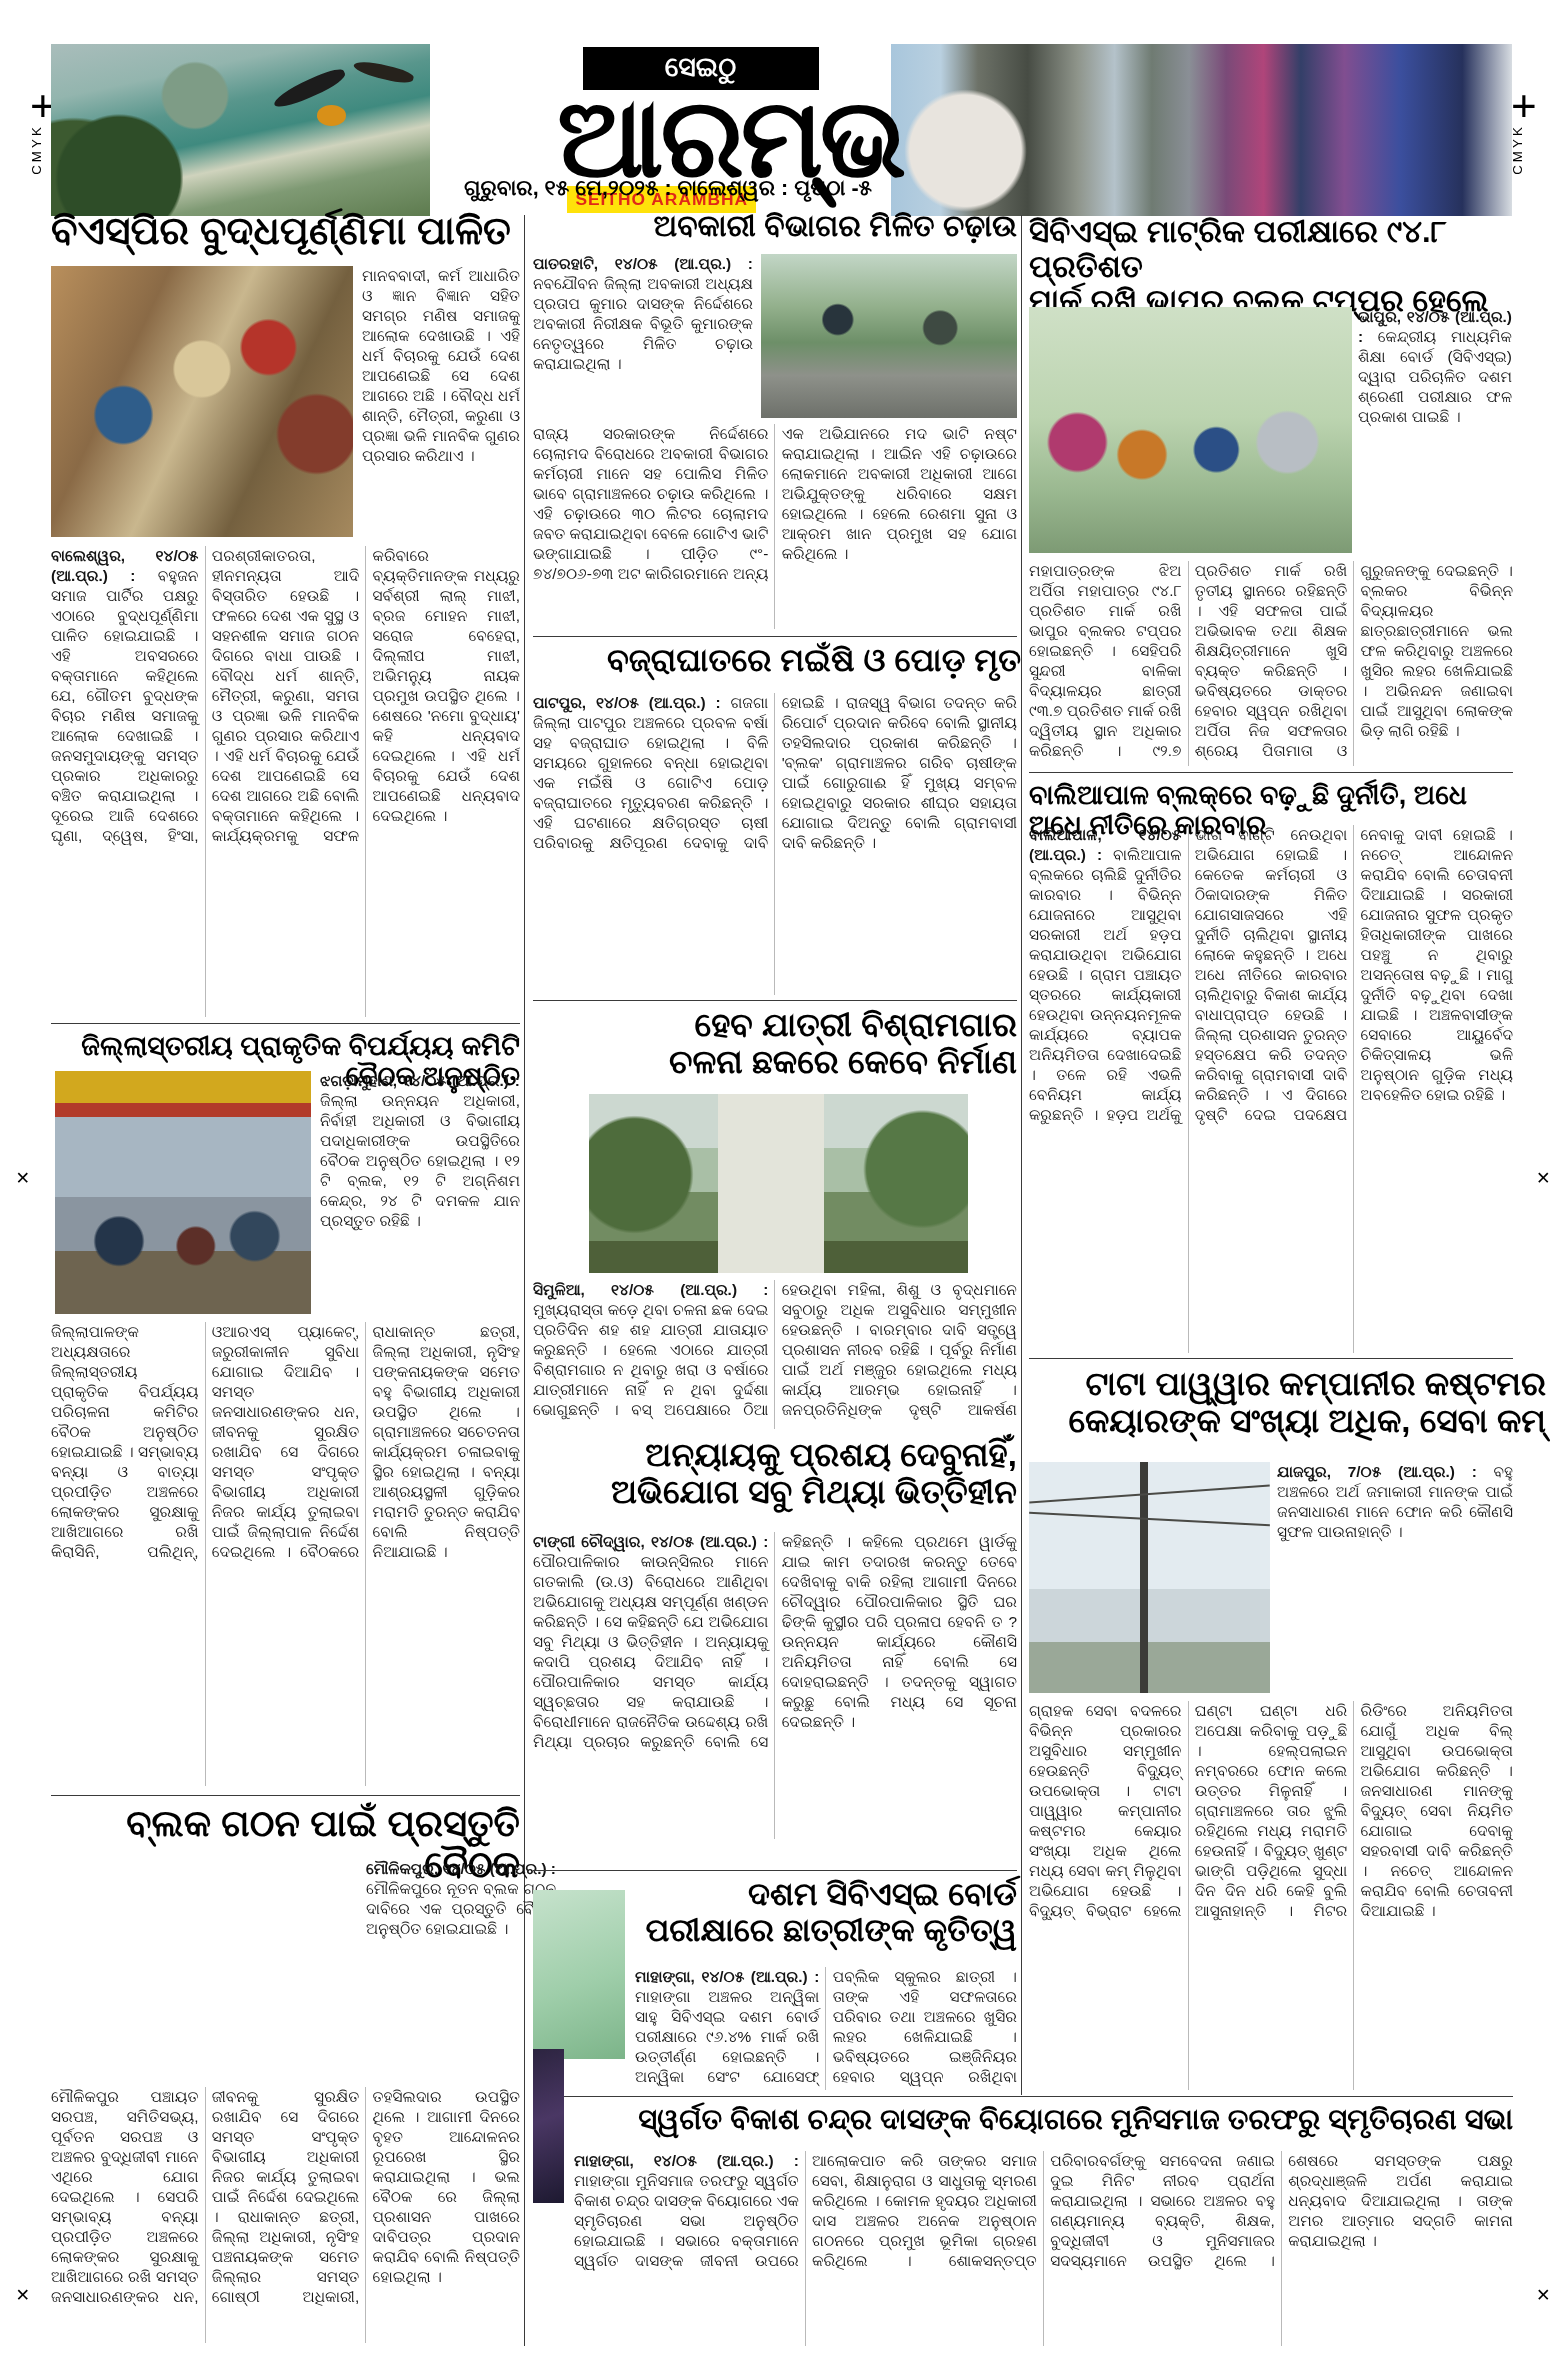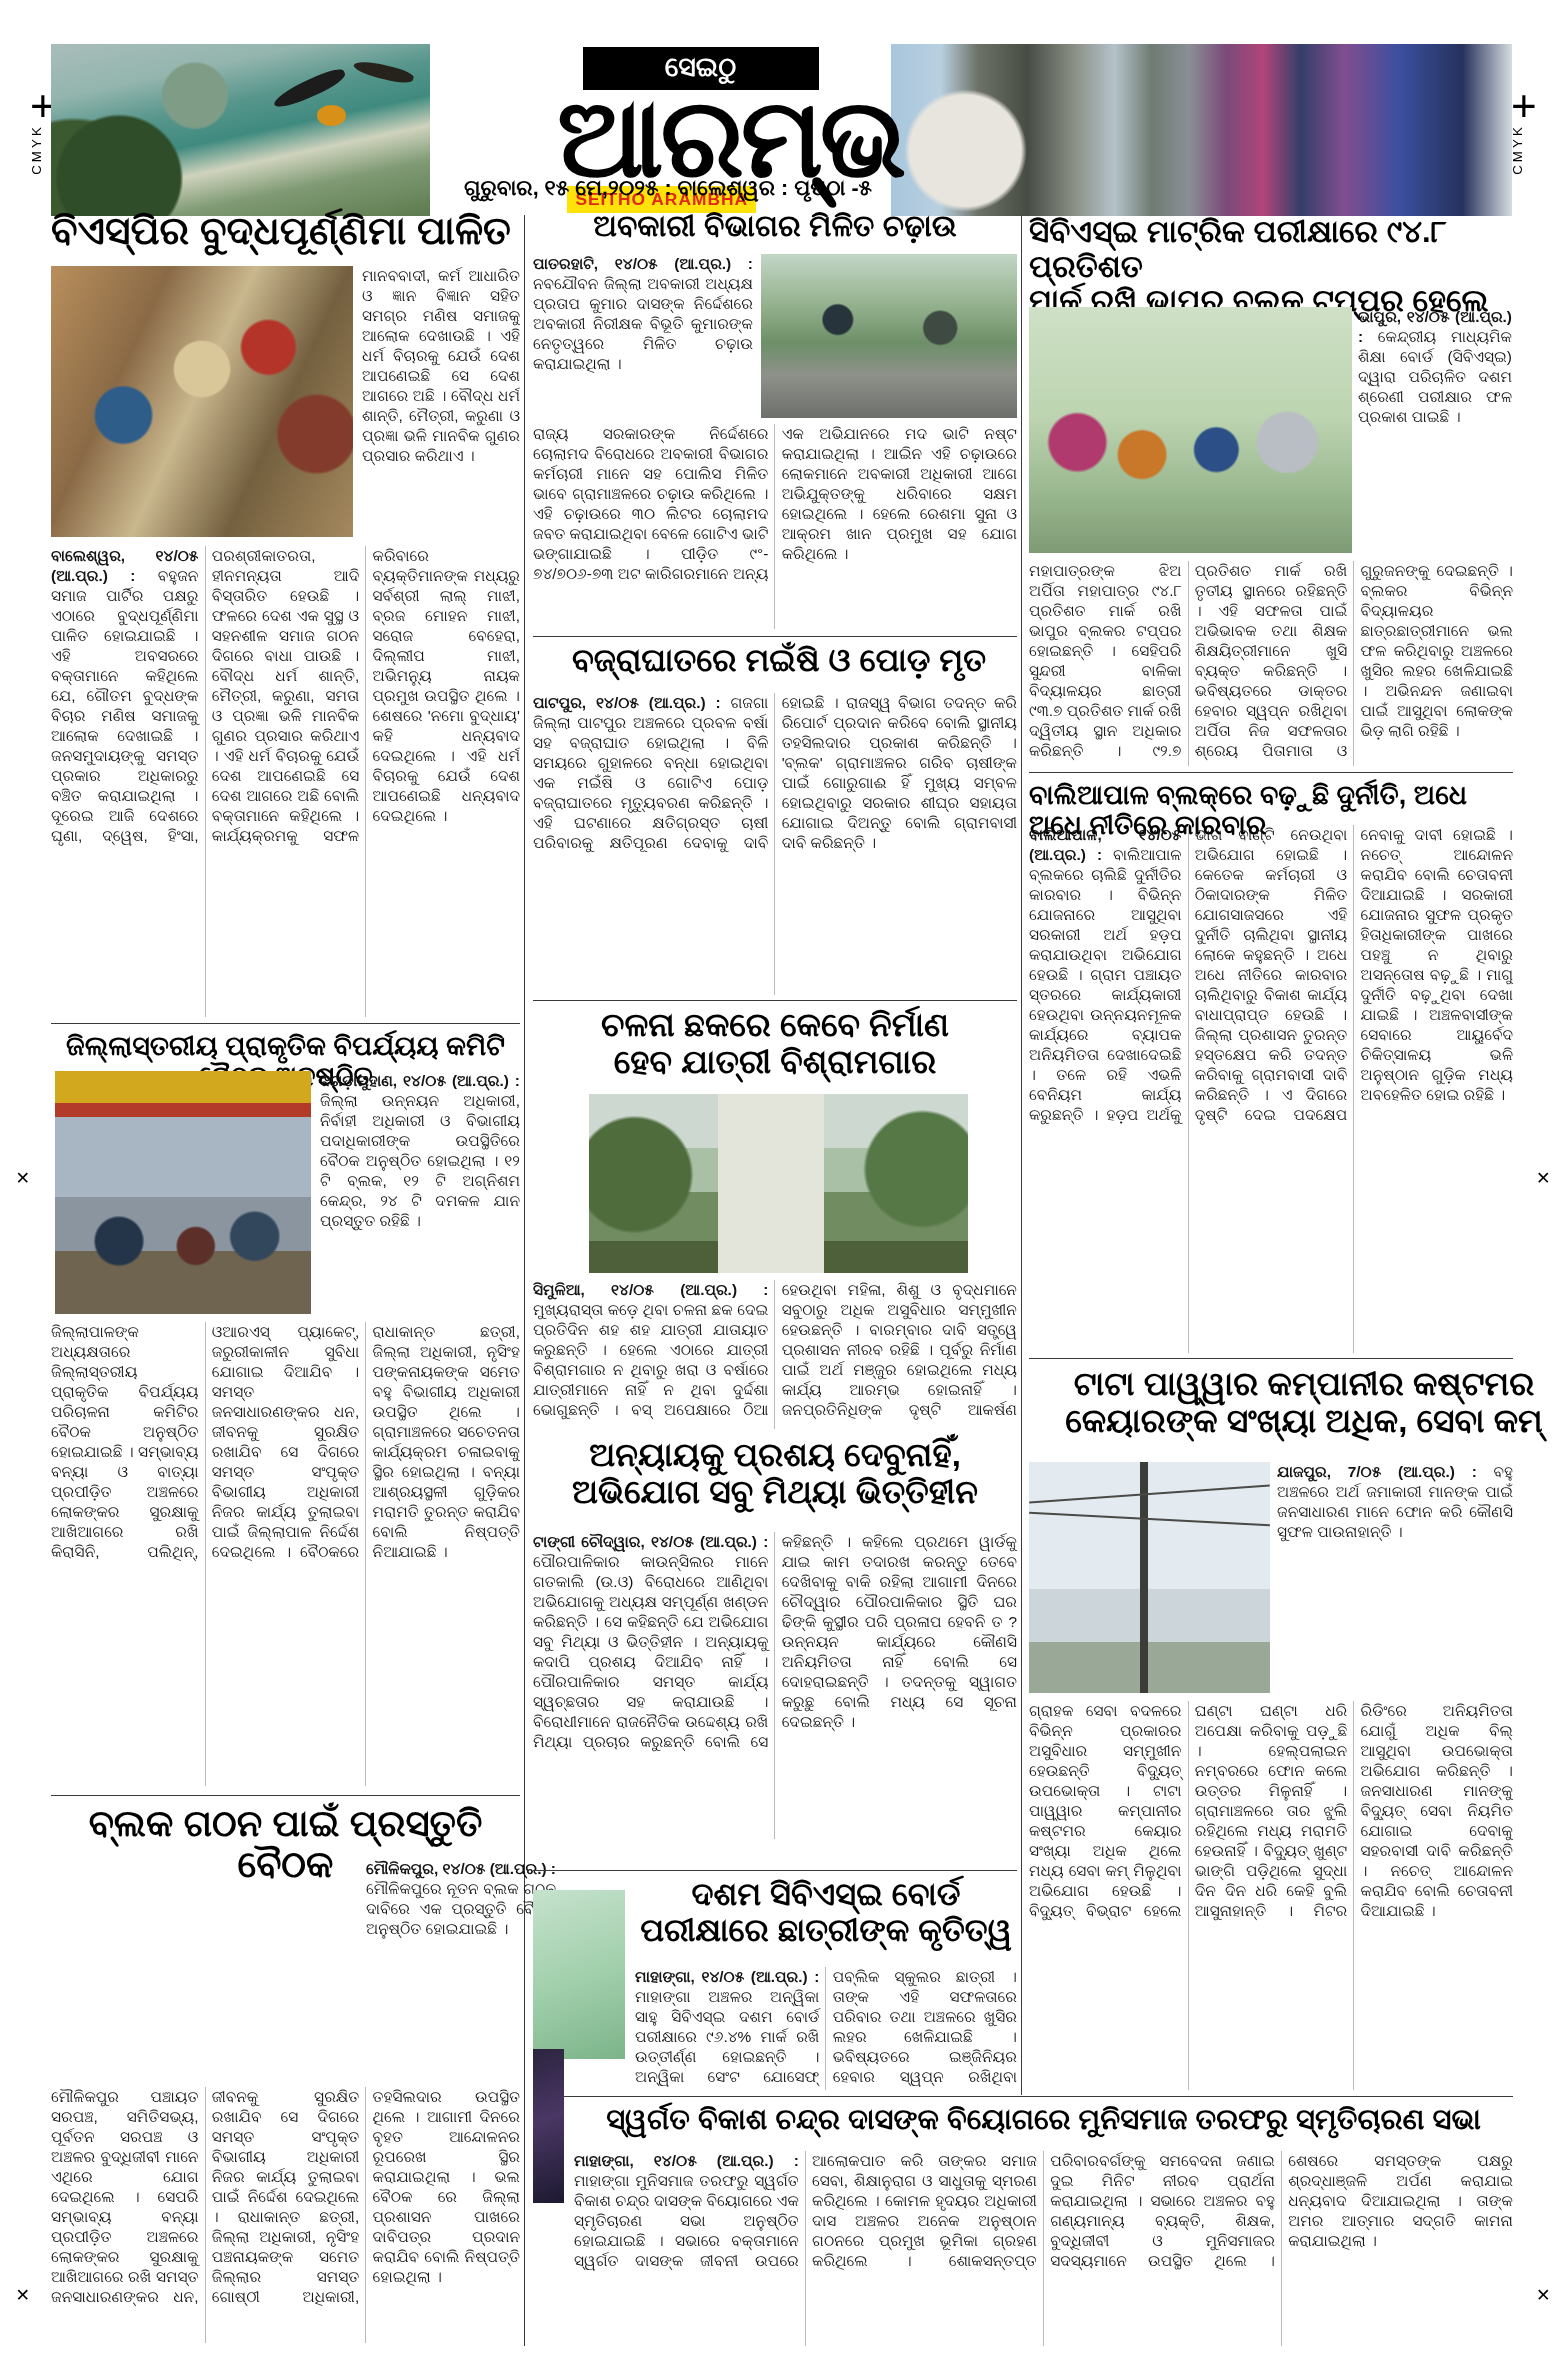--- a/index.html
+++ b/index.html
@@ -1,21 +1,21 @@
 <!DOCTYPE html>
 <html style="font-size:8.2px"><head>
 <meta charset="utf-8">
 <style>
   html,body{margin:0;padding:0;background:#fff;}
   #page{position:relative;width:1563px;height:2366px;background:#fff;overflow:hidden;
         font-family:"Liberation Sans",sans-serif;color:#111;}
   .photo{position:absolute;overflow:hidden;}
   .art{position:absolute;}
   .hl{font-weight:700;color:#000;line-height:1.12;letter-spacing:0;}
-  .center{text-align:center;}
+  .center{text-align:right;}
   .body{font-size:15.4px;line-height:20px;text-align:justify;color:#141414;
         column-gap:13.3px;column-rule:0.5px solid #b9b9b9;overflow:hidden;}
   .cols2{column-count:2;} .cols3{column-count:3;} .cols4{column-count:4;}
   .dl{font-weight:700;}
   .vrule{position:absolute;width:1px;background:#3a3a3a;}
   .hrule{position:absolute;height:1px;background:#3a3a3a;}
   
   #masthead{position:absolute;left:517px;top:47px;width:287px;margin-left:40px;}
   #mh-kicker{background:#000;color:#fff;text-align:center;font-size:27px;font-weight:700;
              padding:5.1px 0 7.2px;width:236px;margin:0 auto;}
@@ -167,22 +167,22 @@
   <div class="art center" style="left:537px;top:643px;width:484px;">
     <div class="hl" style="font-size:32px;">ବଜ୍ରାଘାତରେ ମଇଁଷି ଓ ପୋଡ଼ ମୃତ</div>
   </div>
   <div class="art body cols2" style="left:533px;top:693px;width:484px;height:302px;">
     <span class="dl">ପାଟପୁର, ୧୪/୦୫ (ଆ.ପ୍ର.) :</span>
     <span>ଗଜଗା ଜିଲ୍ଲା ପାଟପୁର ଅଞ୍ଚଳରେ ପ୍ରବଳ ବର୍ଷା ସହ ବଜ୍ରାଘାତ ହୋଇଥିଲା । ବିଳି ସମୟରେ ଗୁହାଳରେ ବନ୍ଧା ହୋଇଥିବା ଏକ ମଇଁଷି ଓ ଗୋଟିଏ ପୋଡ଼ ବଜ୍ରାଘାତରେ ମୃତ୍ୟୁବରଣ କରିଛନ୍ତି । ଏହି ଘଟଣାରେ କ୍ଷତିଗ୍ରସ୍ତ ଚାଷୀ ପରିବାରକୁ କ୍ଷତିପୂରଣ ଦେବାକୁ ଦାବି ହୋଇଛି । ରାଜସ୍ୱ ବିଭାଗ ତଦନ୍ତ କରି ରିପୋର୍ଟ ପ୍ରଦାନ କରିବେ ବୋଲି ସ୍ଥାନୀୟ ତହସିଲଦାର ପ୍ରକାଶ କରିଛନ୍ତି । 'ବ୍ଲକ' ଗ୍ରାମାଞ୍ଚଳର ଗରିବ ଚାଷୀଙ୍କ ପାଇଁ ଗୋରୁଗାଈ ହିଁ ମୁଖ୍ୟ ସମ୍ବଳ ହୋଇଥିବାରୁ ସରକାର ଶୀଘ୍ର ସହାୟତା ଯୋଗାଇ ଦିଅନ୍ତୁ ବୋଲି ଗ୍ରାମବାସୀ ଦାବି କରିଛନ୍ତି ।</span>
   </div>
   <div class="hrule" style="left:533px;top:1000px;width:484px;"></div>
 
   <div class="art center" style="left:533px;top:1007px;width:484px;">
+    <div class="hl" style="font-size:33px;">ହେବ ଯାତ୍ରୀ ବିଶ୍ରାମଗାର</div>
     <div class="hl" style="font-size:33px;">ଚଳନା ଛକରେ କେବେ ନିର୍ମାଣ</div>
-    <div class="hl" style="font-size:33px;">ହେବ ଯାତ୍ରୀ ବିଶ୍ରାମଗାର</div>
   </div>
   <div class="photo ph-shed" style="left:589px;top:1094px;width:379px;height:179px;"></div>
   <div class="art body cols2" style="left:533px;top:1280px;width:484px;height:149px;">
     <span class="dl">ସିମୁଳିଆ, ୧୪/୦୫ (ଆ.ପ୍ର.) :</span>
     <span>ମୁଖ୍ୟରାସ୍ତା କଡ଼େ ଥିବା ଚଳନା ଛକ ଦେଇ ପ୍ରତିଦିନ ଶହ ଶହ ଯାତ୍ରୀ ଯାତାୟାତ କରୁଛନ୍ତି । ହେଲେ ଏଠାରେ ଯାତ୍ରୀ ବିଶ୍ରାମଗାର ନ ଥିବାରୁ ଖରା ଓ ବର୍ଷାରେ ଯାତ୍ରୀମାନେ ନାହିଁ ନ ଥିବା ଦୁର୍ଦ୍ଦଶା ଭୋଗୁଛନ୍ତି । ବସ୍ ଅପେକ୍ଷାରେ ଠିଆ ହେଉଥିବା ମହିଳା, ଶିଶୁ ଓ ବୃଦ୍ଧମାନେ ସବୁଠାରୁ ଅଧିକ ଅସୁବିଧାର ସମ୍ମୁଖୀନ ହେଉଛନ୍ତି । ବାରମ୍ବାର ଦାବି ସତ୍ତ୍ୱେ ପ୍ରଶାସନ ନୀରବ ରହିଛି । ପୂର୍ବରୁ ନିର୍ମାଣ ପାଇଁ ଅର୍ଥ ମଞ୍ଜୁର ହୋଇଥିଲେ ମଧ୍ୟ କାର୍ଯ୍ୟ ଆରମ୍ଭ ହୋଇନାହିଁ । ଜନପ୍ରତିନିଧିଙ୍କ ଦୃଷ୍ଟି ଆକର୍ଷଣ କରାଯାଇଥିଲେ ହେଁ କୌଣସି ସୁଫଳ ମିଳିନାହିଁ । ତୁରନ୍ତ ବିଶ୍ରାମଗାର ନିର୍ମାଣ କରିବାକୁ ଦାବି ହେଉଛି ।</span>
   </div>
 
   <div class="art center" style="left:533px;top:1437px;width:484px;">
     <div class="hl" style="font-size:33px;">ଅନ୍ୟାୟକୁ ପ୍ରଶୟ ଦେବୁନାହିଁ,</div>
     <div class="hl" style="font-size:33px;">ଅଭିଯୋଗ ସବୁ ମିଥ୍ୟା ଭିତ୍ତିହୀନ</div>

